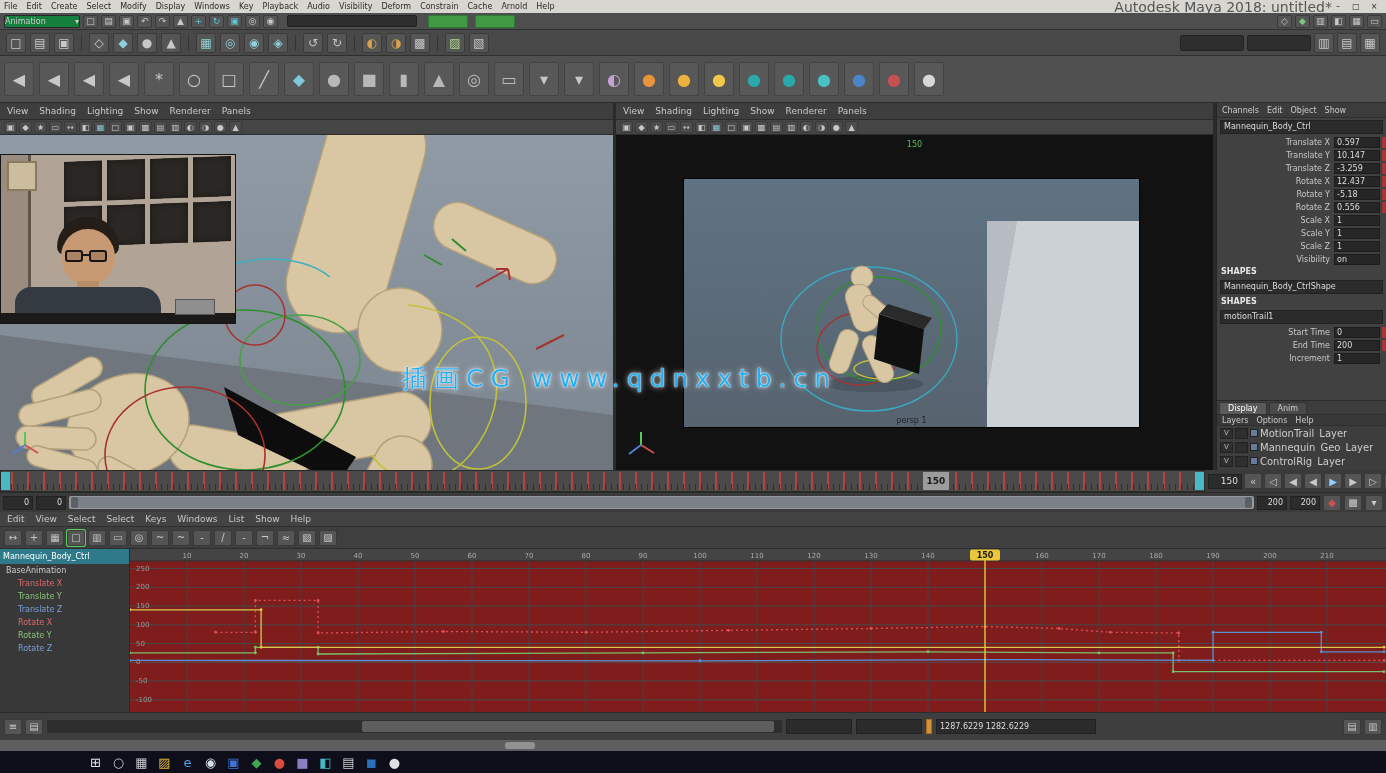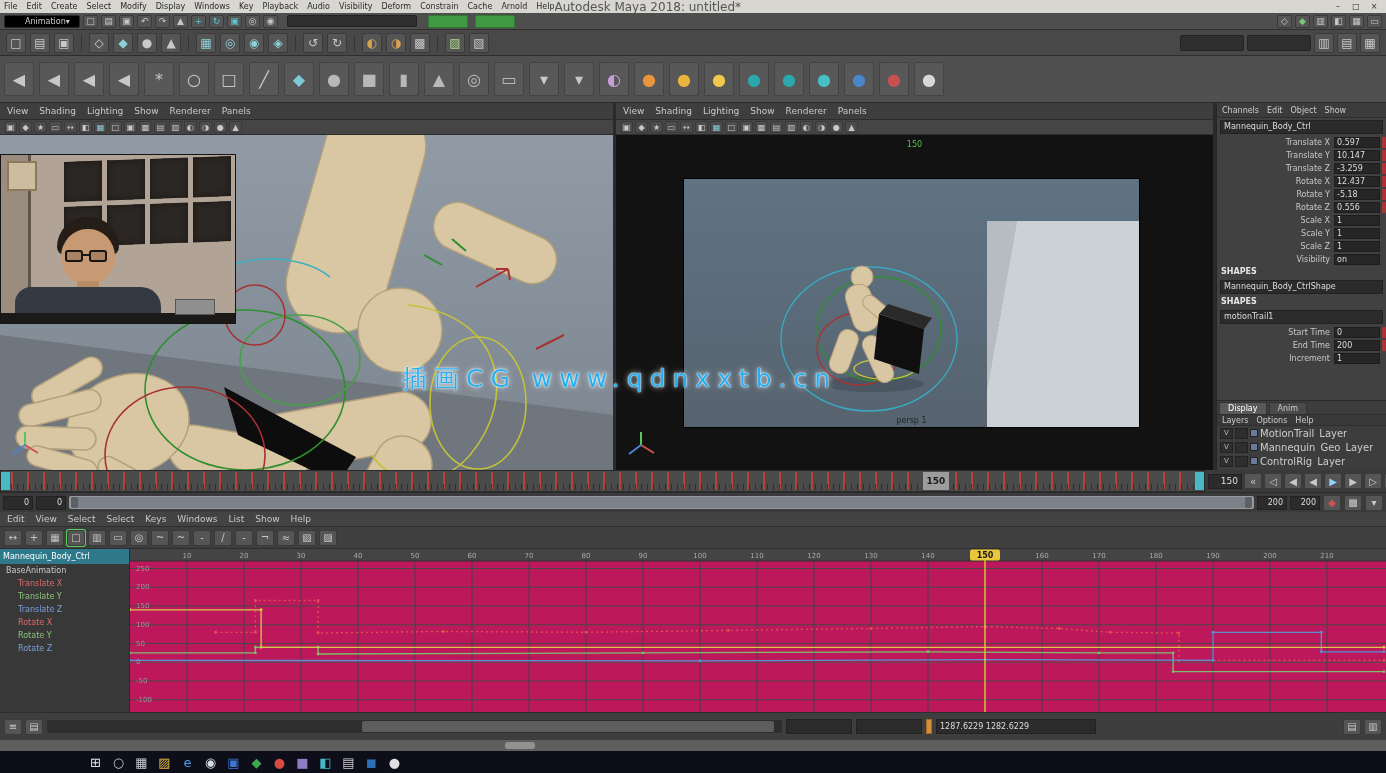--- a/index.html
+++ b/index.html
@@ -5,29 +5,29 @@
   *{box-sizing:border-box;margin:0;padding:0}
   html,body{width:1386px;height:773px;overflow:hidden;background:#222}
   #app{position:relative;width:1386px;height:773px;background:#3c3c3c;
        font-family:"DejaVu Sans",sans-serif;color:#ccc;font-size:9px;user-select:none}
 
   
   .titlebar{position:absolute;left:0;top:0;width:1386px;height:13px;background:#d8d6d1;
             color:#2b2b2b;display:flex;align-items:center;padding:0 4px;font-size:8px;gap:0}
   .tb-menus{display:flex;gap:9px}
   .tb-menus .m-item{cursor:default;white-space:nowrap}
-  .tb-title{flex:1;text-align:left;color:#555;font-size:12px;overflow:hidden;white-space:nowrap}
+  .tb-title{flex:1;text-align:right;color:#555;font-size:14px;overflow:hidden;white-space:nowrap}
   .tb-ctrls{display:flex;gap:6px;padding-right:2px}
   .tb-ctrls span{width:12px;text-align:center}
 
   
   .qrow{position:absolute;left:0;top:13px;width:1386px;height:17px;background:#4e4e4e;
         border-bottom:1px solid #303030;display:flex;align-items:center;padding:0 4px;gap:3px}
-  .menuset{width:76px;height:13px;background:#000000;border:1px solid #282828;border-radius:2px;
-           display:flex;align-items:center;justify-content:space-between;padding:0 20px;font-size:8px}
+  .menuset{width:76px;height:13px;background:#15803d;border:1px solid #282828;border-radius:2px;
+           display:flex;align-items:center;justify-content:space-between;padding:0 0;font-size:8px}
   .icon{display:inline-flex;align-items:center;justify-content:center;background:#555;
         border:1px solid #3a3a3a;border-radius:2px;color:#c8c8c8;flex:none}
   .i13{width:15px;height:13px;font-size:9px}
   .i20{width:20px;height:20px;font-size:12px}
   .i34{width:30px;height:34px;font-size:16px;background:#585858;border-color:#434343}
   .i12{width:13px;height:12px;font-size:8px;background:#4c4c4c}
   .i16{width:18px;height:16px;font-size:10px}
   .i18{width:19px;height:19px;font-size:13px;background:transparent;border:none}
   .sel{box-shadow:0 0 0 1px #5fd05f}
   .divider{width:1px;height:16px;background:#333;margin:0 3px;flex:none}
@@ -136,21 +136,21 @@
   .ge{position:absolute;left:0;top:512px;width:1386px;height:228px;background:#3d3d3d}
   .ge-menus{height:15px;background:#434343;border-bottom:1px solid #2e2e2e;display:flex;
             gap:11px;align-items:center;padding:0 7px;font-size:9px;color:#c9c9c9}
   .ge-toolbar{height:22px;background:#3f3f3f;border-bottom:1px solid #2e2e2e;display:flex;
               gap:3px;align-items:center;padding:0 4px}
   .ge-body{position:absolute;left:0;top:37px;right:0;bottom:28px}
   .ge-outliner{position:absolute;left:0;top:0;bottom:0;width:130px;background:#383838;border-right:1px solid #2a2a2a;overflow:hidden}
   .geo-header{height:15px;background:#2e7a8a;color:#fff;font-size:8px;line-height:15px;
               padding:0 3px;white-space:nowrap;overflow:hidden}
   .geo-row{height:13px;font-size:8px;line-height:13px;white-space:nowrap;overflow:hidden}
-  .ge-graph{position:absolute;left:130px;right:0;top:0;bottom:0;background:#be185d;overflow:hidden}
+  .ge-graph{position:absolute;left:130px;right:0;top:0;bottom:0;background:#7f1d1d;overflow:hidden}
   .ge-bottom{position:absolute;left:0;right:0;bottom:0;height:28px;background:#3e3e3e;
              border-top:1px solid #2c2c2c;display:flex;align-items:center;gap:4px;padding:0 4px}
   .gs-track{width:735px;height:13px;background:#2e2e2e;border-radius:2px;position:relative;flex:none}
   .gs-handle{position:absolute;left:315px;width:412px;top:1px;bottom:1px;background:#5e5e5e;border-radius:2px}
   .geb-field{height:15px;background:#2b2b2b;border:1px solid #222;color:#ddd;font-size:8px;
              line-height:13px;padding:0 3px;flex:none}
   .geb-marker{width:6px;height:15px;background:#d88f3a;border:1px solid #a86a20;flex:none}
 
   
   .bscroll{position:absolute;left:0;top:740px;width:1386px;height:11px;background:#5e5e5e}

